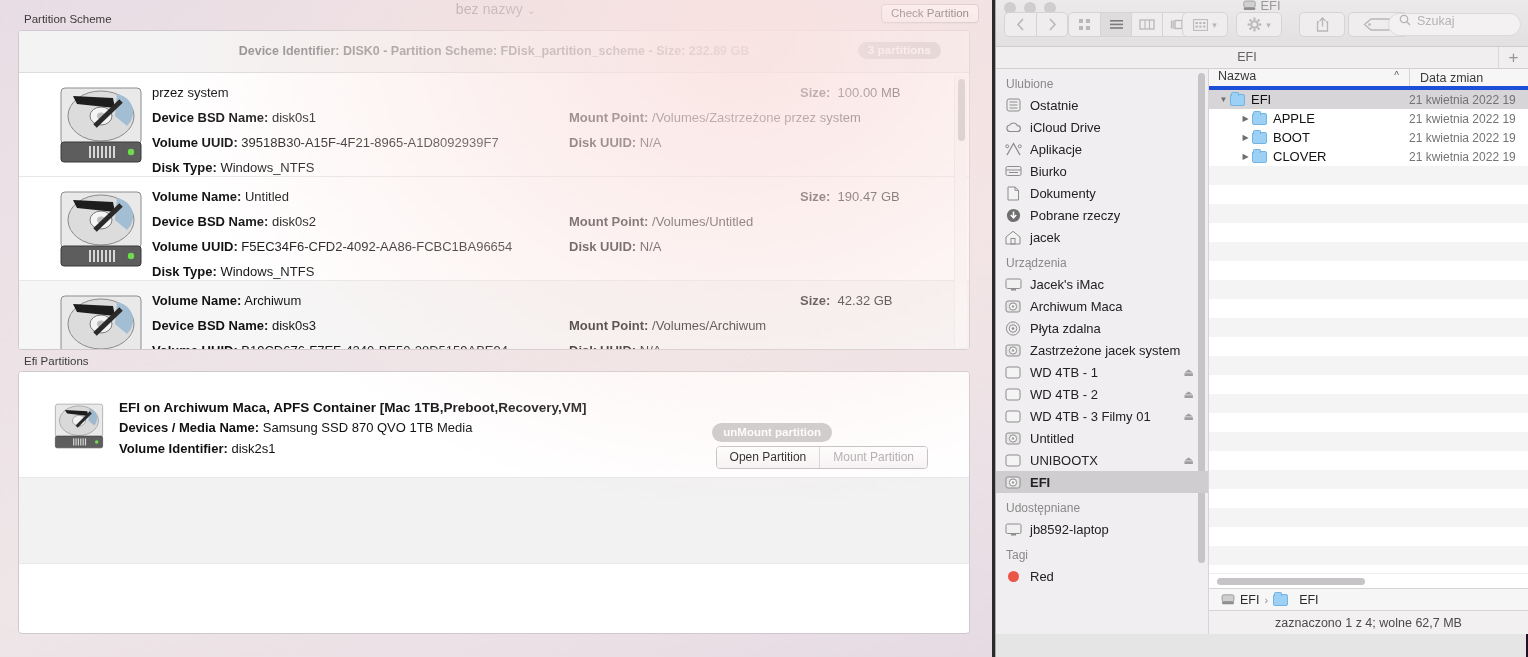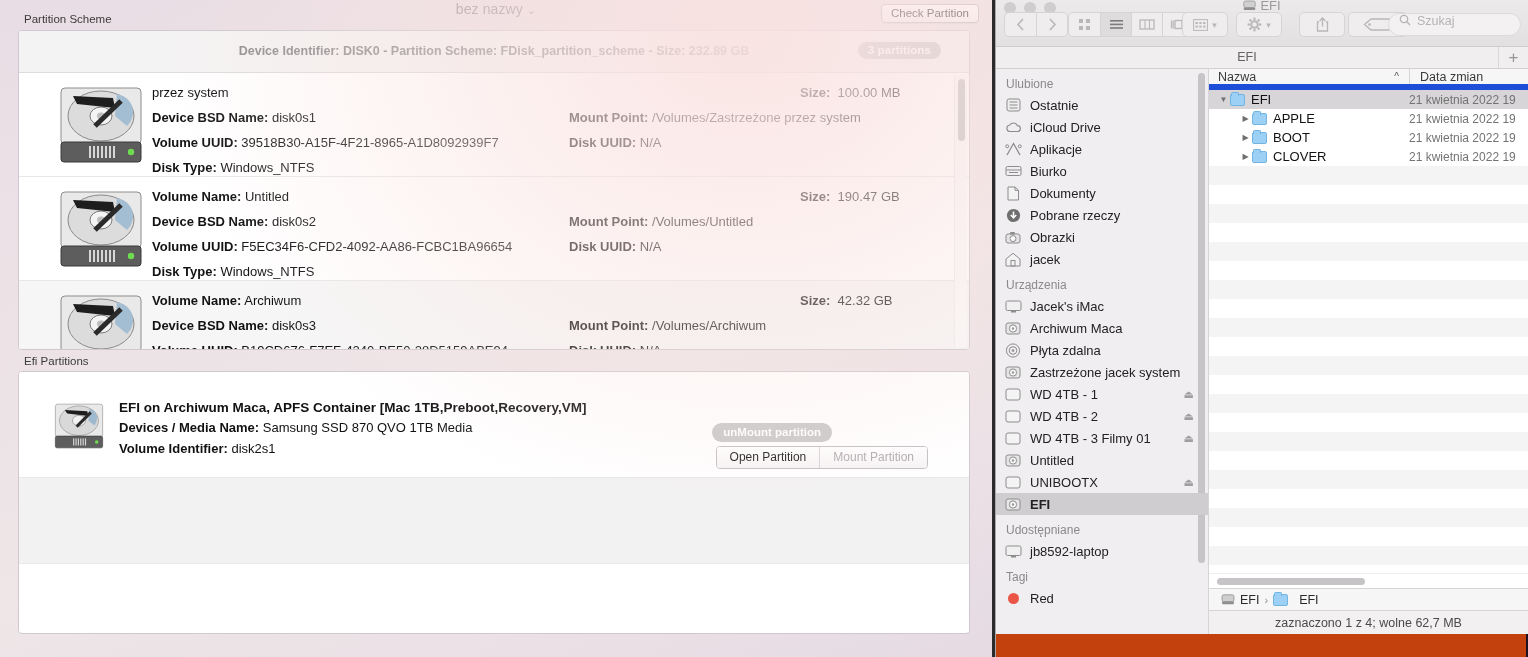--- a/index.html
+++ b/index.html
@@ -125,21 +125,21 @@
   }
   .seg-btn + .seg-btn { border-left: 1px solid #d8d4d8; }
   .seg-btn.disabled { color: #b0aab0; }
 
   .efi-empty-grey { height: 86px; background: #f2f2f2; border-bottom: 1px solid #e8e8e8; }
   .efi-empty-white { height: 68px; background: #fff; }
 
   
   #finder {
     position: absolute; left: 995px; top: 0; width: 533px; height: 657px;
-    background: #c2410c; overflow: hidden;
+    background: #e5e5e5; overflow: hidden;
     border-left: 1px solid #a9a9a9;
   }
   .finder-titlebar {
     position: relative; height: 47px;
     background: linear-gradient(#eceaea,#e2e0e0);
     border-bottom: 1px solid #cfcdcd;
   }
   .traffic { position: absolute; left: 8px; top: 2px; display: flex; gap: 8px; }
   .traffic span { width: 12px; height: 12px; border-radius: 50%; background: #cfcdcd; display:block; }
 
@@ -202,22 +202,22 @@
   .sb-scroll {
     position: absolute; right: 3px; top: 4px; width: 7px; height: 490px;
     background: #c6c4c6; border-radius: 4px;
   }
   .dot-red { width: 11px; height: 11px; border-radius: 50%; background: #ea5545; display:block; }
 
   
   .filelist { flex: 1; position: relative; background: #fff; overflow: hidden; }
   .fl-head {
     display: flex; height: 21px; background: #f7f6f6;
-    border-bottom: 6px solid #1d4ed8; font-size: 12.5px; color: #3a3a3a;
-    align-items: flex-end;
+    border-bottom: 4px solid #1d4ed8; font-size: 12.5px; color: #3a3a3a;
+    align-items: flex-start;
   }
   .fl-head .c1 { width: 200px; padding-left: 9px; position: relative; }
   .fl-head .c1 .sortarrow { position: absolute; right: 10px; top: 1px; font-size: 10px; color:#555; }
   .fl-head .c2 { padding-left: 10px; border-left: 1px solid #d6d4d4; height:100%; display:flex; align-items:center; }
 
   .fl-row { display: flex; height: 19px; align-items: center; font-size: 13px; }
   .fl-row.stripe { background: #f4f4f4; }
   .fl-row.selected { background: #d7d5d7; }
   .fl-name { width: 200px; display: flex; align-items: center; color:#111; }
   .fl-date { color: #737373; font-size: 12px; white-space: nowrap; }
@@ -635,30 +635,20 @@
           <span class="sb-ic">
               <svg width="15" height="15" viewBox="0 0 15 15">
                 <circle cx="7.5" cy="7.5" r="6.6" fill="#6f6f6f"></circle>
                 <path d="M7.5 3.4 V9.3 M4.8 7 L7.5 9.8 L10.2 7" stroke="#fff" stroke-width="1.5" fill="none"></path>
               </svg>
             </span>
           <span>Pobrane rzeczy</span>
         </div>
           <div class="sb-item">
           <span class="sb-ic">
-              <svg width="16" height="13" viewBox="0 0 16 13">
-                <rect x="1" y="3" width="14" height="9" rx="2" fill="#e4e4e4" stroke="#8d8d8d"></rect>
-                <rect x="5" y="1" width="5" height="2.4" rx="1" fill="#8d8d8d"></rect>
-                <circle cx="8" cy="7.6" r="3" fill="#f7f7f7" stroke="#8d8d8d"></circle>
-              </svg>
-            </span>
-          <span>Obrazki</span>
-        </div>
-          <div class="sb-item">
-          <span class="sb-ic">
               <svg width="16" height="15" viewBox="0 0 16 15">
                 <path d="M1 7 L8 1.3 L15 7 V14 H1 Z" fill="#f3f3f3" stroke="#8d8d8d"></path>
                 <rect x="6" y="8.5" width="4" height="5.5" fill="none" stroke="#8d8d8d"></rect>
               </svg>
             </span>
           <span>jacek</span>
         </div>
           <div class="sb-section">Urządzenia</div>
           <div class="sb-item">
           <span class="sb-ic">

